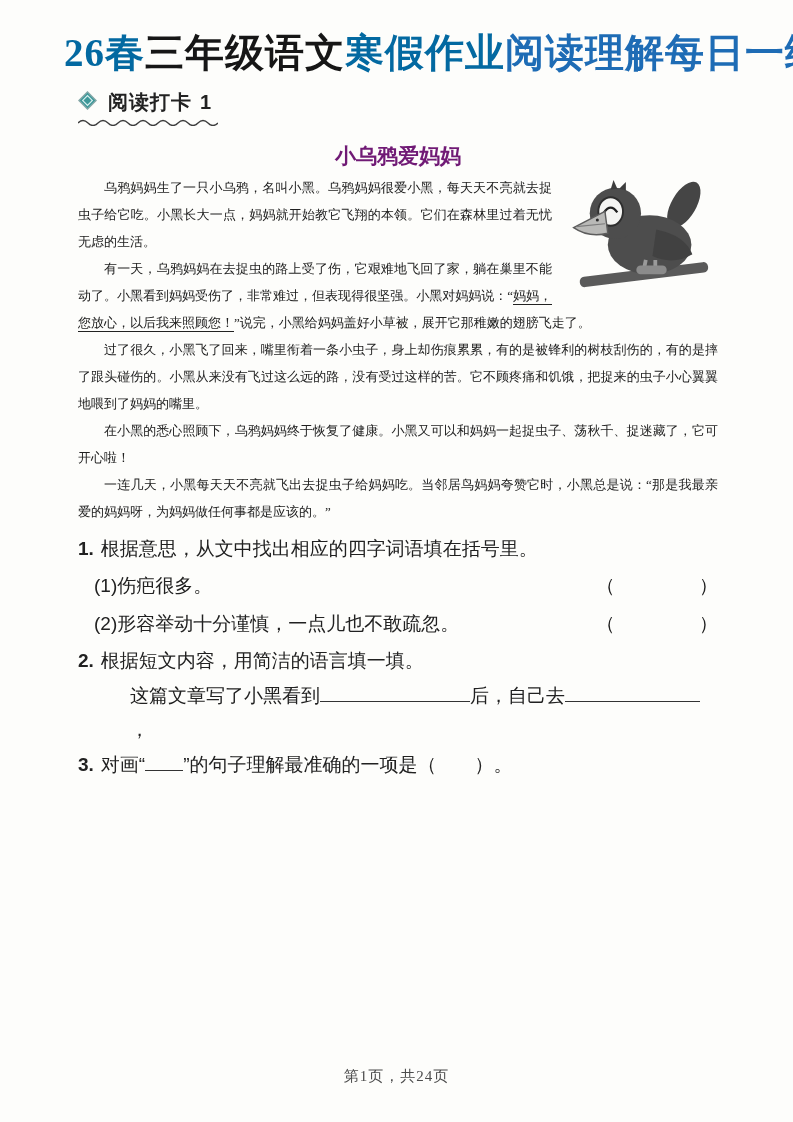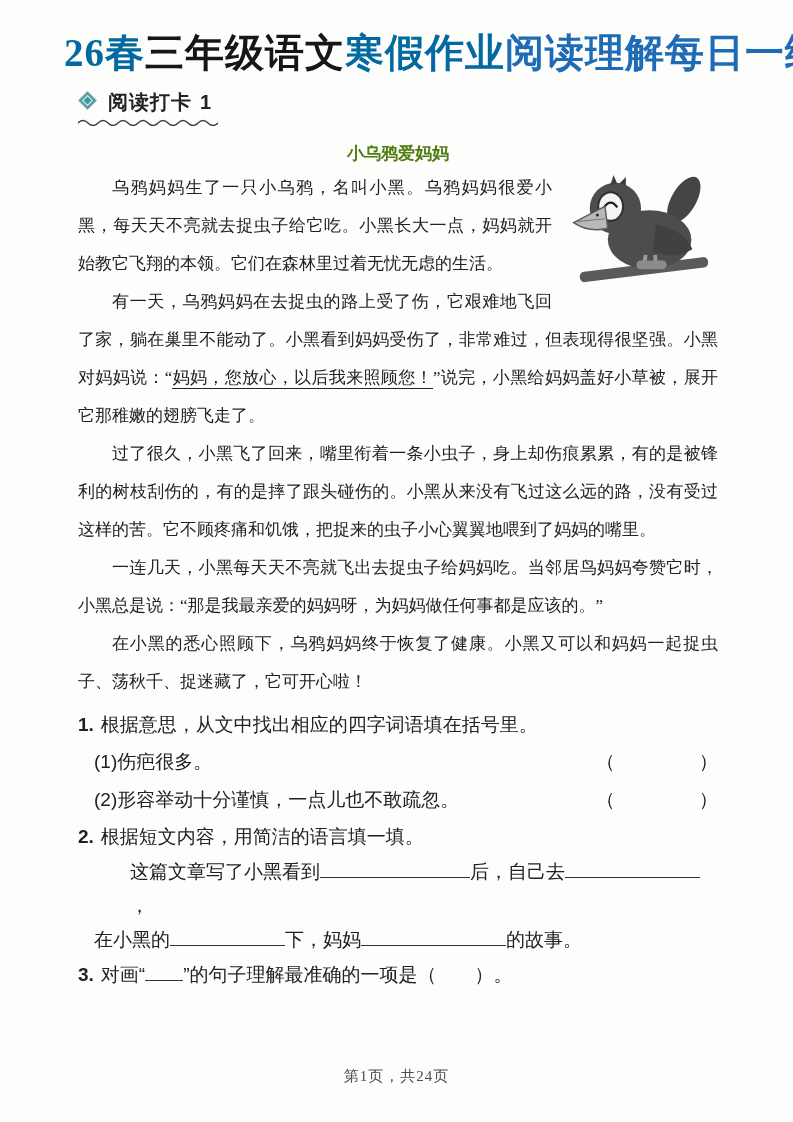--- a/index.html
+++ b/index.html
@@ -32,25 +32,25 @@
   .badge-row{display:flex;align-items:center;gap:11px;}
   .badge-label{
     font-family:"Liberation Sans","DejaVu Sans",sans-serif;
     font-weight:bold;font-size:20px;color:#222;
     letter-spacing:1px;
   }
   .badge-num{margin-left:8px;}
   .badge-wave{display:block;margin-top:2px;}
   
   .passage-title{
-    text-align:center;font-weight:bold;font-size:17px;
-    margin:16px 0 4px 0;color:#4d7c0f;
+    text-align:center;font-weight:bold;font-size:21px;
+    margin:16px 0 4px 0;color:#701a75;
     font-family:"Liberation Sans","DejaVu Sans",sans-serif;
   }
-  .passage{font-size:17px;line-height:38px;text-align:justify;}
+  .passage{font-size:13px;line-height:27px;text-align:justify;}
   .passage p{margin:0;text-indent:2em;}
   .crow-float{
     float:right;width:152px;height:128px;
     margin:2px 0 2px 14px;
   }
   .underlined{border-bottom:1.6px solid #222;padding-bottom:1px;margin-top:12px;}
   
   .questions{margin-top:6px;font-size:19px;line-height:36px;
     font-family:"Liberation Sans","DejaVu Sans",sans-serif;}
   .q-num{font-weight:bold;margin-right:7px;}
@@ -119,22 +119,22 @@
         <path d="M40 38 q7 -10 14 0" fill="none" stroke="#1e1e1e" stroke-width="2.4"></path>
 
         <path d="M8 54 L41 37 L44 60 Q24 65 8 54 z" fill="#b9b9b7" stroke="#5c5c5c" stroke-width="1.5"></path>
         <path d="M11 53 L41 50" stroke="#7c7c7c" stroke-width="1.2"></path>
         <circle cx="33" cy="46" r="1.6" fill="#2c2c2c"></circle>
       </svg>
     </div>
     <p><span>乌鸦妈妈生了一只小乌鸦，名叫小黑。乌鸦妈妈很爱小黑，每天天不亮就去捉虫子给它吃。小黑长大一点，妈妈就开始教它飞翔的本领。它们在森林里过着无忧无虑的生活。</span></p>
     <p><span>有一天，乌鸦妈妈在去捉虫的路上受了伤，它艰难地飞回了家，躺在巢里不能动了。小黑看到妈妈受伤了，非常难过，但表现得很坚强。小黑对妈妈说：“</span><span class="underlined">妈妈，您放心，以后我来照顾您！</span><span>”说完，小黑给妈妈盖好小草被，展开它那稚嫩的翅膀飞走了。</span></p>
     <p><span>过了很久，小黑飞了回来，嘴里衔着一条小虫子，身上却伤痕累累，有的是被锋利的树枝刮伤的，有的是摔了跟头碰伤的。小黑从来没有飞过这么远的路，没有受过这样的苦。它不顾疼痛和饥饿，把捉来的虫子小心翼翼地喂到了妈妈的嘴里。</span></p>
+    <p><span>在小黑的悉心照顾下，乌鸦妈妈终于恢复了健康。小黑又可以和妈妈一起捉虫子、荡秋千、捉迷藏了，它可开心啦！</span></p>
     <p><span>一连几天，小黑每天天不亮就飞出去捉虫子给妈妈吃。当邻居鸟妈妈夸赞它时，小黑总是说：“那是我最亲爱的妈妈呀，为妈妈做任何事都是应该的。”</span></p>
-    <p><span>在小黑的悉心照顾下，乌鸦妈妈终于恢复了健康。小黑又可以和妈妈一起捉虫子、荡秋千、捉迷藏了，它可开心啦！</span></p>
   </div>
 
   
   <div class="questions">
 
     <div>
       <span class="q-num">1.</span><span>根据意思，从文中找出相应的四字词语填在括号里。</span>
     </div>
     <div class="q-item">
       <span><span>(1)</span><span>伤疤很多。</span></span>
@@ -148,21 +148,20 @@
       <span class="bracket-pair">
         <span>（</span>
         <span>）</span>
       </span>
     </div>
 
     <div>
       <span class="q-num">2.</span><span>根据短文内容，用简洁的语言填一填。</span>
     </div>
     <div class="q-fill q-fill-1"><span>这篇文章写了小黑看到</span><span class="blank w150"></span><span>后，自己去</span><span class="blank w135"></span><span>，</span></div>
-    <div class="q-fill q-fill-2"><span>在小黑的</span><span class="blank w115"></span><span>下，妈妈</span><span class="blank w145"></span><span>的故事。</span></div>
 
     <div>
       <span class="q-num">3.</span><span><span>对画“</span><span class="blank w38"></span><span>”的句子理解最准确的一项是（　　）。</span></span>
     </div>
 
   </div>
 
   
   <div class="footer">第1页，共24页</div>
 </div>

